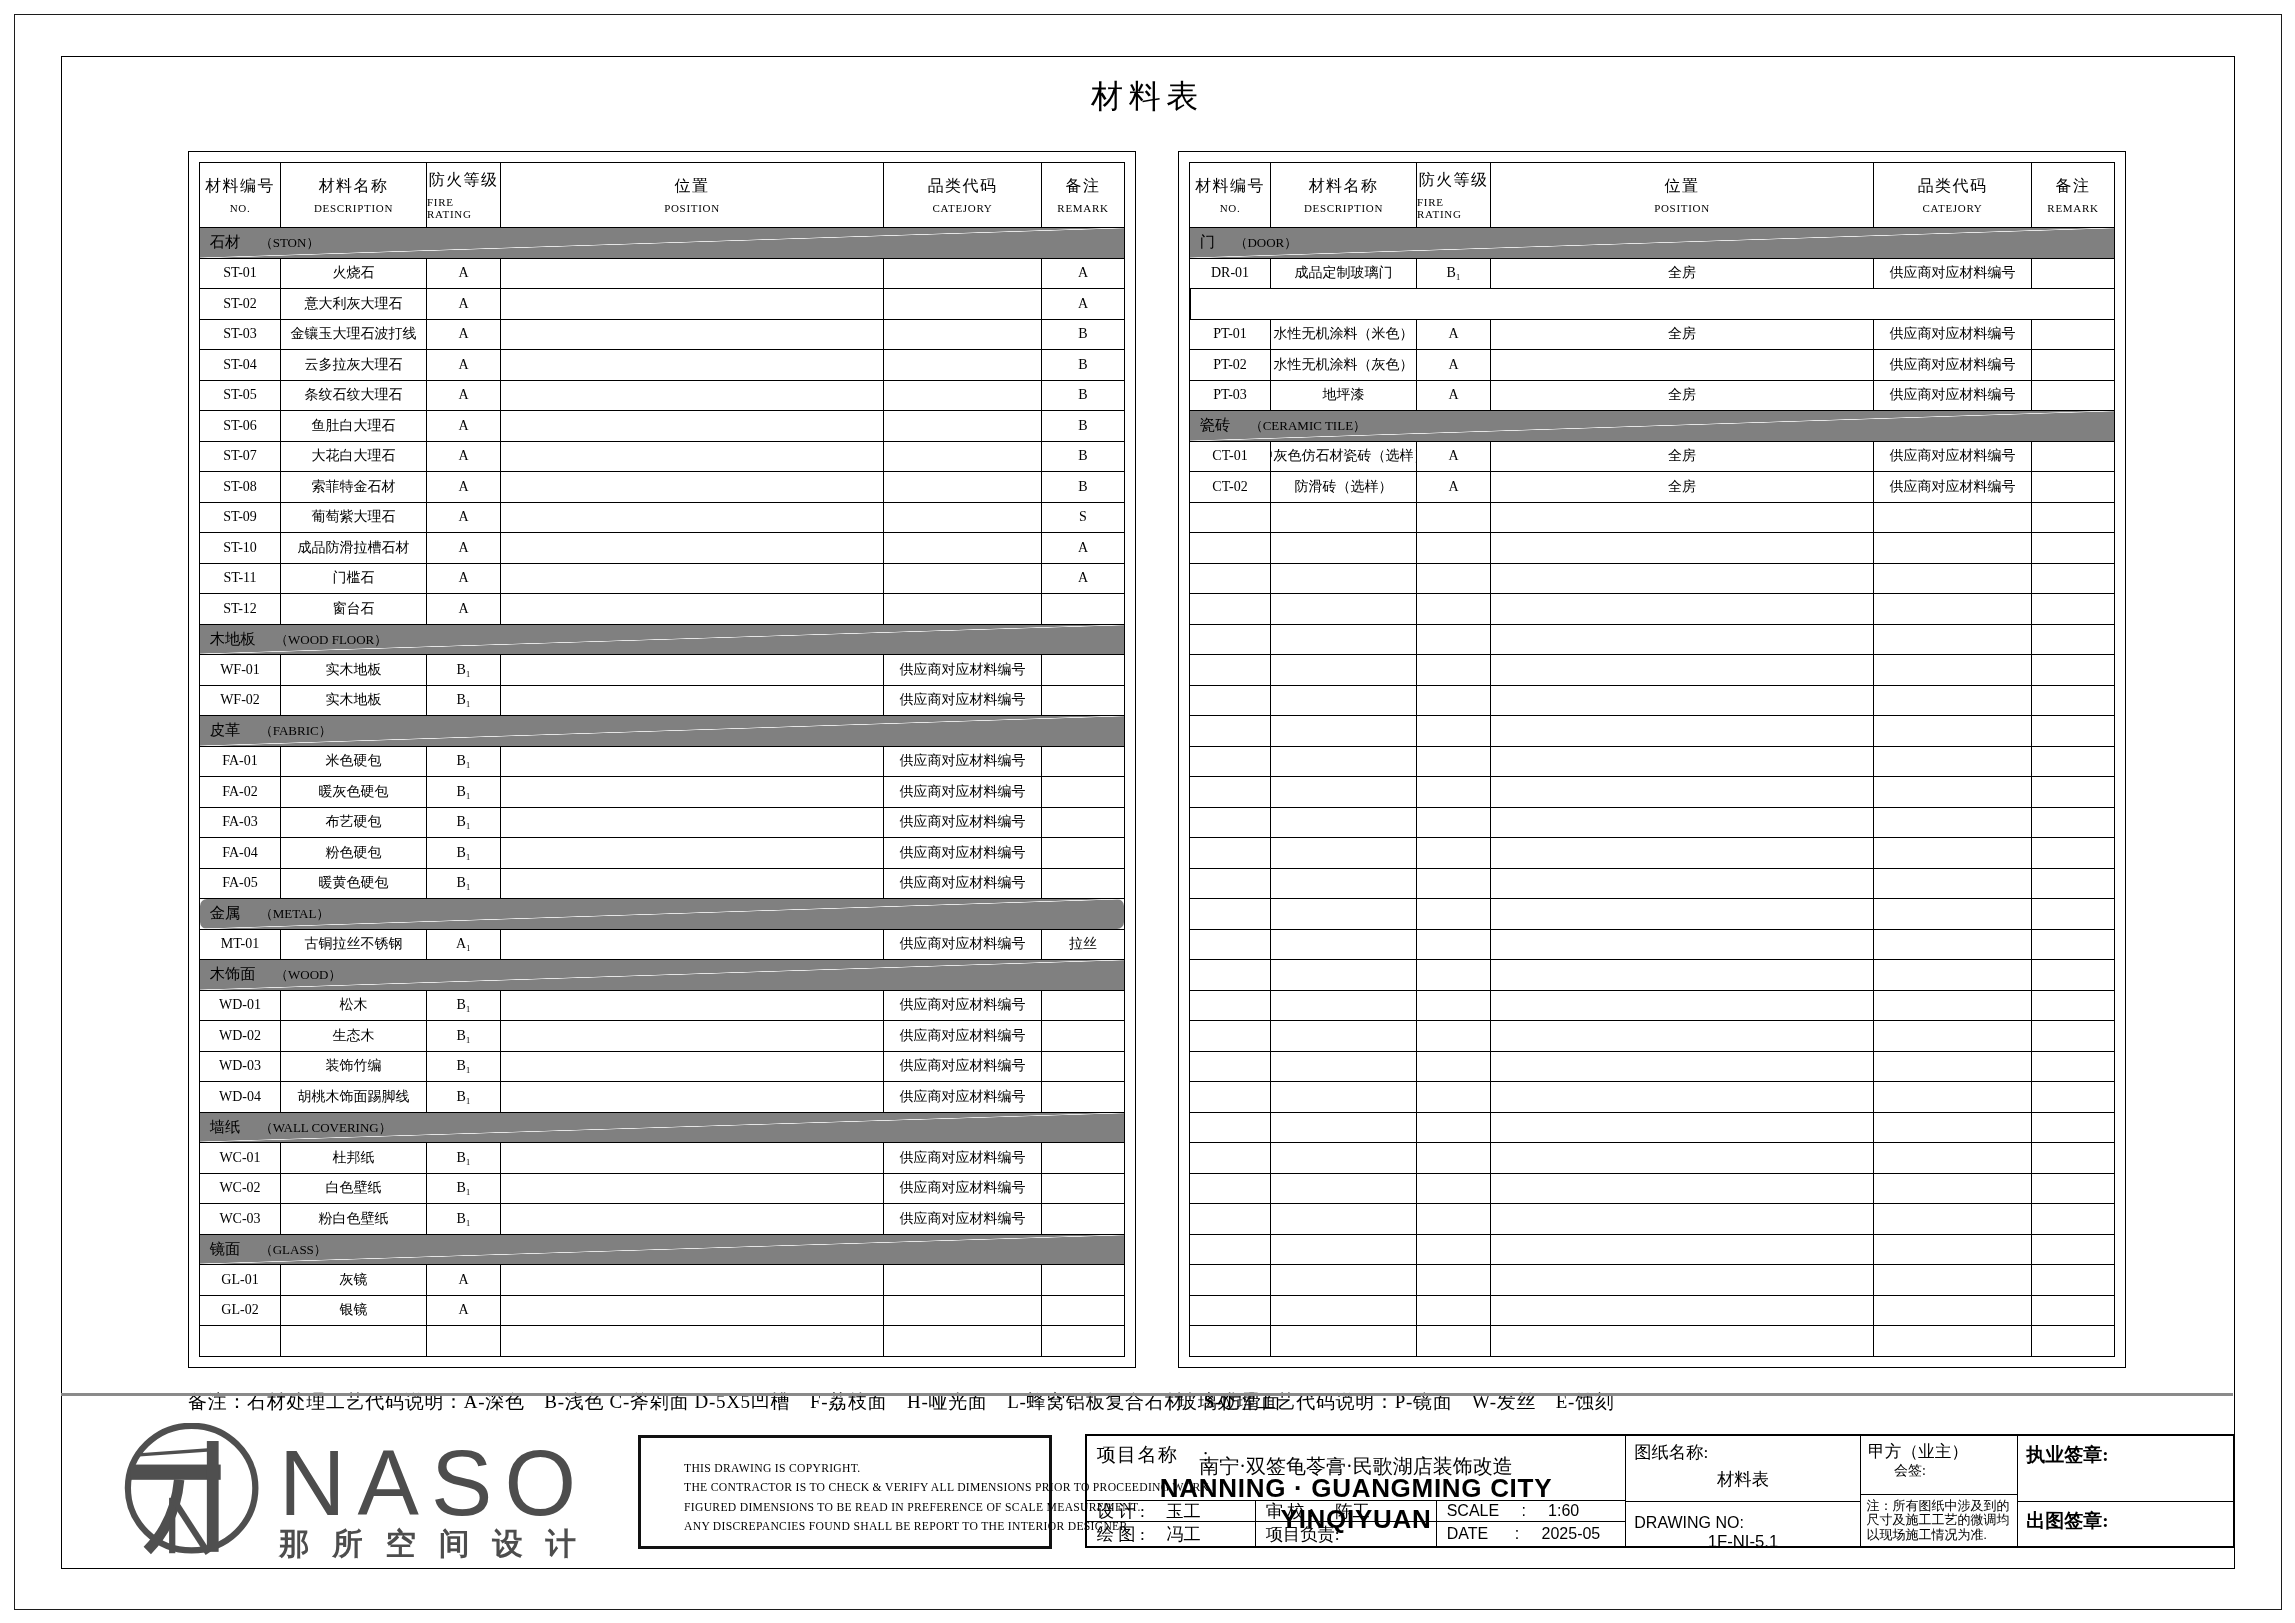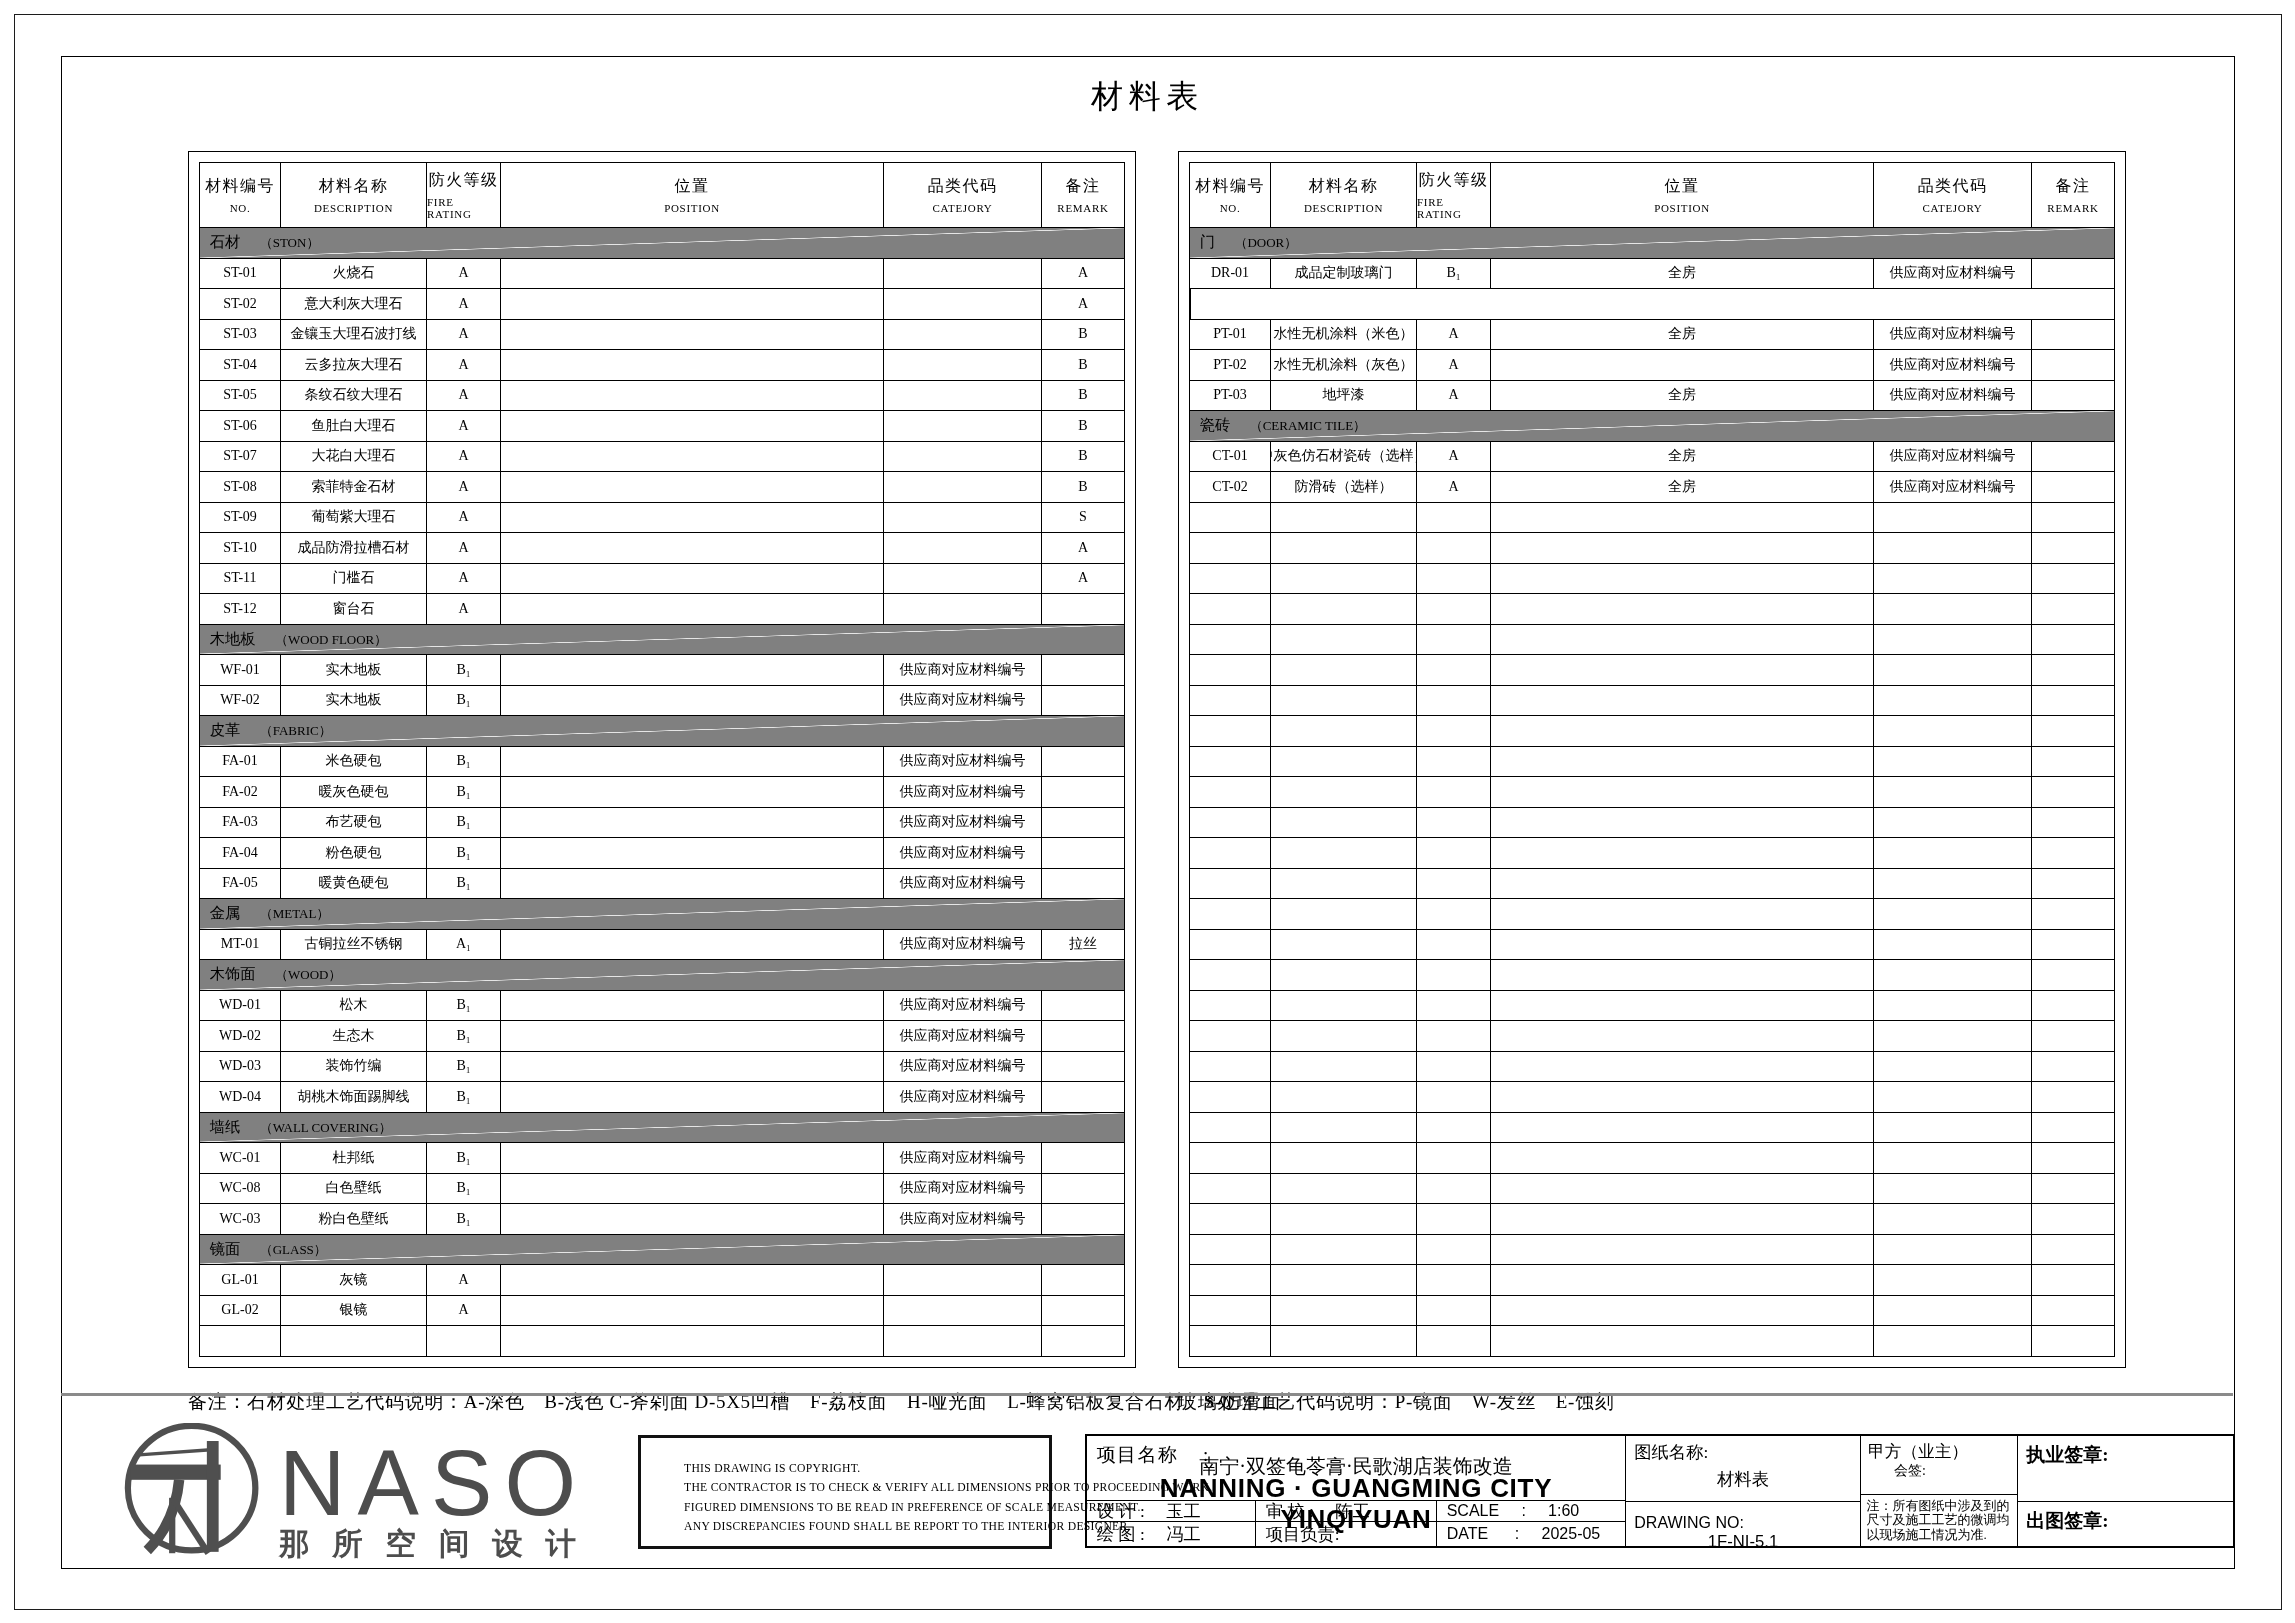--- a/index.html
+++ b/index.html
@@ -425,21 +425,21 @@
             <div class="tcell c2">
               <span class="cellt">B₁</span>
             </div>
             <div class="tcell c3"></div>
             <div class="tcell c4">
               <span class="cellt">供应商对应材料编号</span>
             </div>
             <div class="tcell c5"></div>
           </div>
           <div class="trow">
-            <div class="band" style="flex: 1 1 0%;">
+            <div class="band" style="flex: 1 1 0%; border-radius: 7px;">
               <span class="band-label"><span>金属</span><span class="en">（METAL）</span></span>
               <span class="band-rest"></span>
             </div>
           </div>
           <div class="trow">
             <div class="tcell c0">
               <span class="cellt">MT-01</span>
             </div>
             <div class="tcell c1">
               <span class="cellt">古铜拉丝不锈钢</span>
@@ -542,21 +542,21 @@
               <span class="cellt">B₁</span>
             </div>
             <div class="tcell c3"></div>
             <div class="tcell c4">
               <span class="cellt">供应商对应材料编号</span>
             </div>
             <div class="tcell c5"></div>
           </div>
           <div class="trow">
             <div class="tcell c0">
-              <span class="cellt">WC-08</span>
+              <span class="cellt">WC-02</span>
             </div>
             <div class="tcell c1">
               <span class="cellt">白色壁纸</span>
             </div>
             <div class="tcell c2">
               <span class="cellt">B₁</span>
             </div>
             <div class="tcell c3"></div>
             <div class="tcell c4">
               <span class="cellt">供应商对应材料编号</span>

